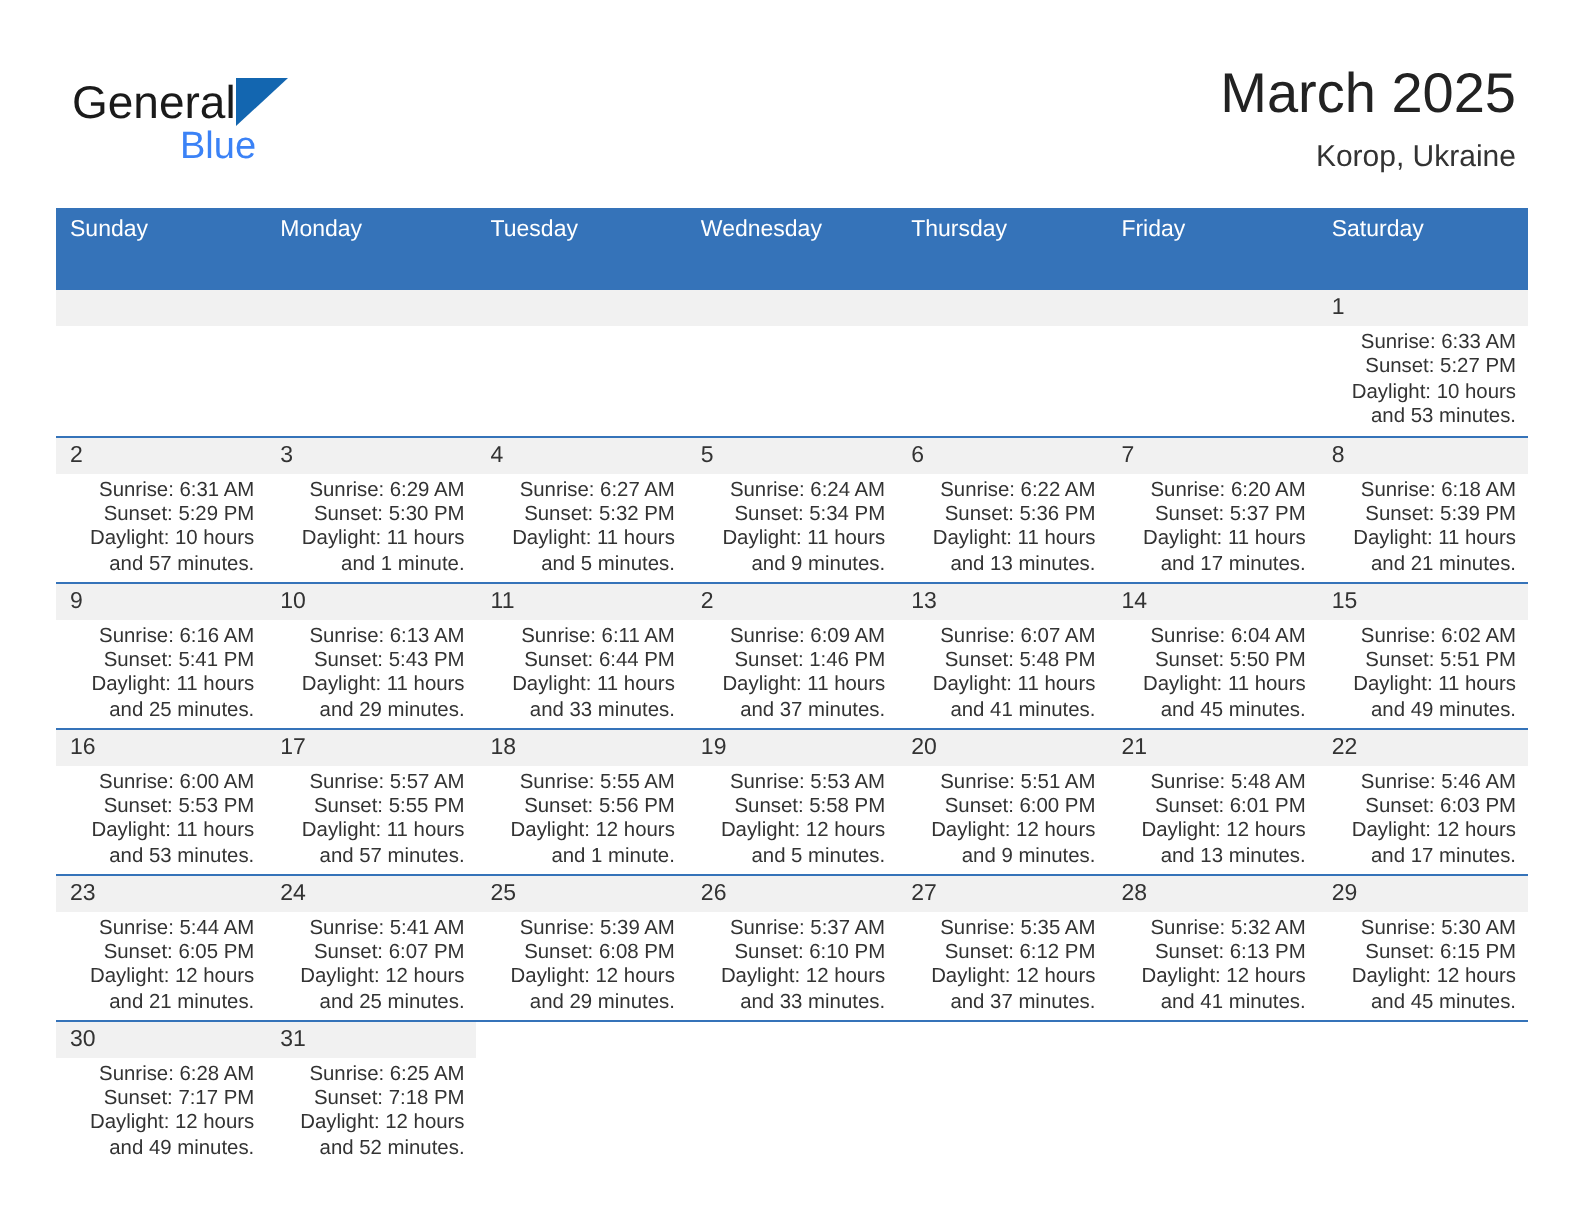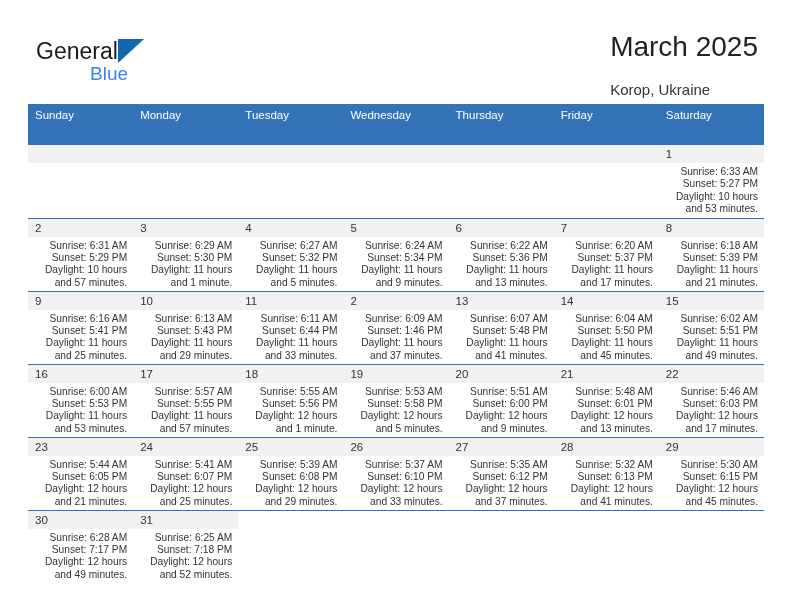--- a/index.html
+++ b/index.html
@@ -45,32 +45,33 @@
   .logo-blue {
     position: absolute;
     left: 54px; top: 23px;
     font-size: 19px;
     color: #3b82f6;
     line-height: 26px;
   }
   .title-block {
     position: absolute;
     right: 34px; top: 30px;
+    text-align: right;
   }
   .cal-title {
     font-size: 28px;
     color: #222222;
     line-height: 34px;
     white-space: nowrap;
   }
   .cal-subtitle {
     font-size: 15px;
     color: #333333;
     line-height: 22px;
-    margin-top: 15px;
+    margin-top: 4px;
     white-space: nowrap;
   }
 
   
   .calendar {
     position: absolute;
     left: 28px; top: 104px;
     width: 736px;
     border-collapse: collapse;
     table-layout: fixed;

